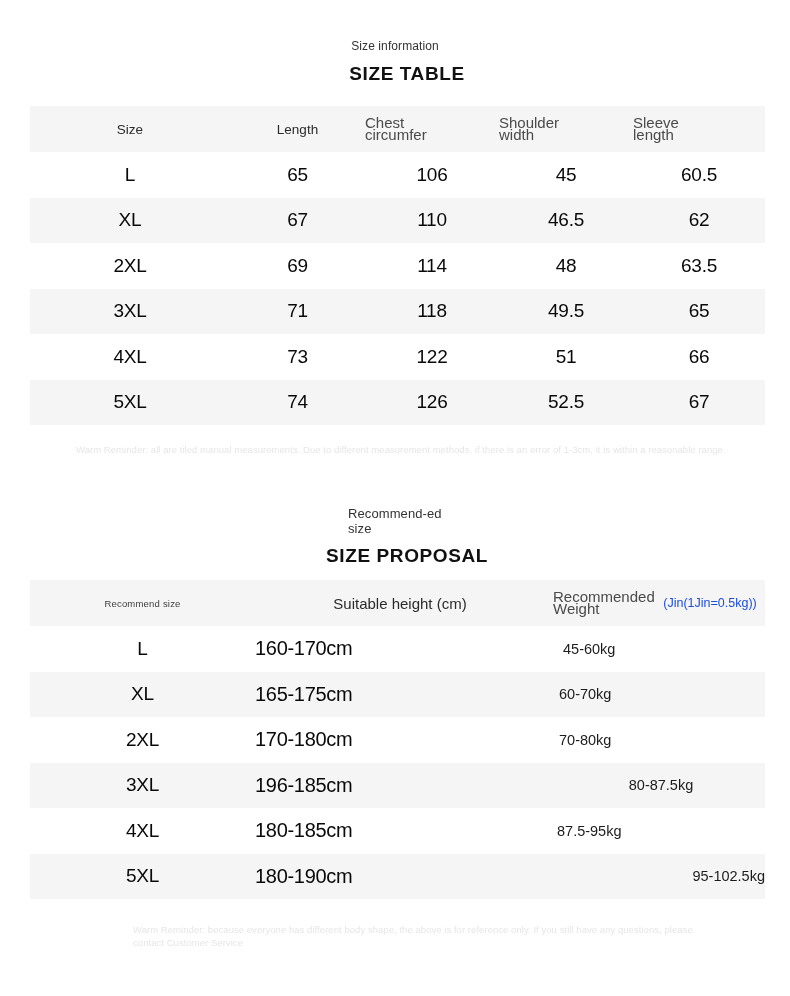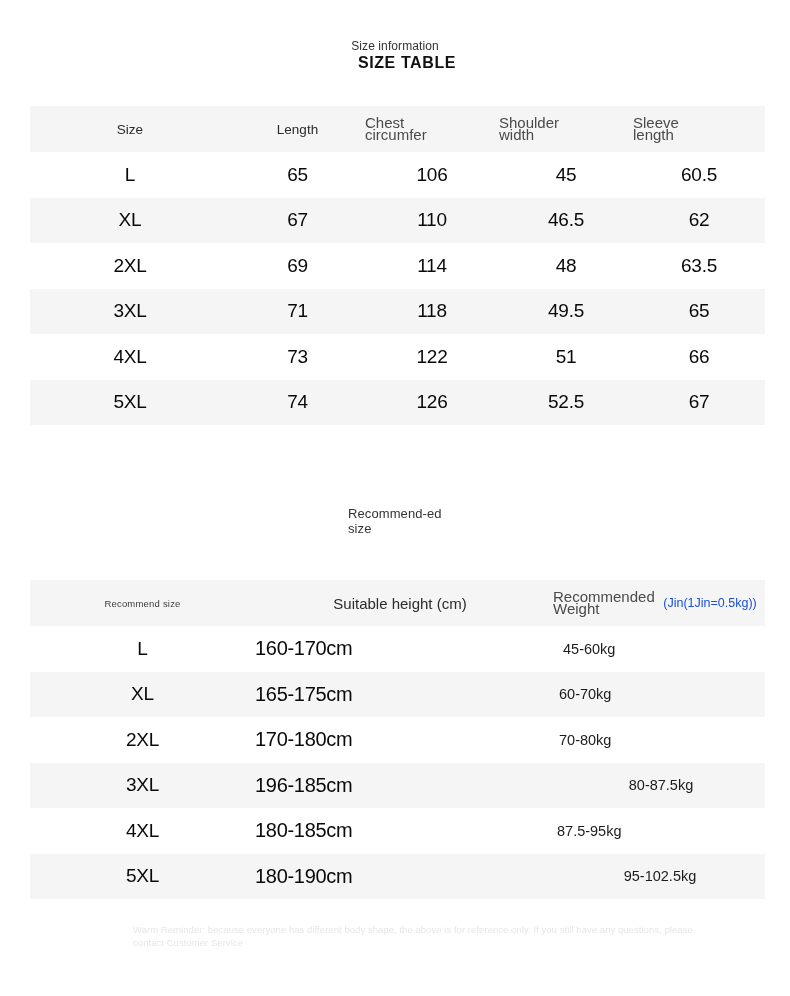--- a/index.html
+++ b/index.html
@@ -25,25 +25,25 @@
     text-align: center;
   }
   .section-sub {
     font-size: 12px;
     font-weight: 400;
     color: #333333;
     line-height: 16px;
     letter-spacing: 0.1px;
   }
   .section-title {
-    font-size: 16px;
+    font-size: 19px;
     font-weight: 700;
     color: #111111;
     letter-spacing: 0.6px;
-    margin-top: 0;
+    margin-top: 9px;
     padding-left: 24px;
   }
 
   .head-one { position: absolute; left: 0; top: 38px; width: 790px; }
   .head-two { position: absolute; left: 0; top: 506px; width: 790px; }
   .head-two .section-sub {
     width: 94px;
     margin: 0 auto;
     text-align: left;
     font-size: 13px;
@@ -208,23 +208,25 @@
       <tr>
         <td class="c-bold">5XL</td>
         <td class="c-bold">74</td>
         <td class="c-bold">126</td>
         <td class="c-bold">52.5</td>
         <td class="c-bold">67</td>
       </tr>
     </tbody>
   </table>
 
+  <div class="note note-one">Warm Reminder: all are tiled manual measurements. Due to different measurement methods, if there is an error of 1-3cm, it is within a reasonable range.</div>
 
   <div class="section-head head-two">
     <div class="section-sub">Recommend-ed size</div>
+    <div class="section-title">SIZE PROPOSAL</div>
   </div>
 
   <table class="tbl tbl-two">
     <colgroup>
       <col style="width:225px">
         <col style="width:290px">
       <col style="width:110px">
         <col style="width:110px">
     </colgroup>
     <tbody>
@@ -259,20 +261,20 @@
         <td class="c-plain" colspan="2" style="text-align:center;padding-left:12px">80-87.5kg</td>
       </tr>
       <tr>
         <td class="c-bold">4XL</td>
         <td class="c-bold-lg">180-185cm</td>
         <td class="c-plain" colspan="2" style="text-align:left;padding-left:12px">87.5-95kg</td>
       </tr>
       <tr>
         <td class="c-bold">5XL</td>
         <td class="c-bold-lg">180-190cm</td>
-        <td class="c-plain" colspan="2" style="text-align:center;padding-left:10px">95-102.5kg</td>
+        <td class="c-plain" colspan="2" style="text-align:right;padding-left:10px">95-102.5kg</td>
       </tr>
     </tbody>
   </table>
 
   <div class="note note-two">Warm Reminder: because everyone has different body shape, the above is for reference only. If you still have any questions, please contact Customer Service</div>
 
 </div>
 
 </body></html>

